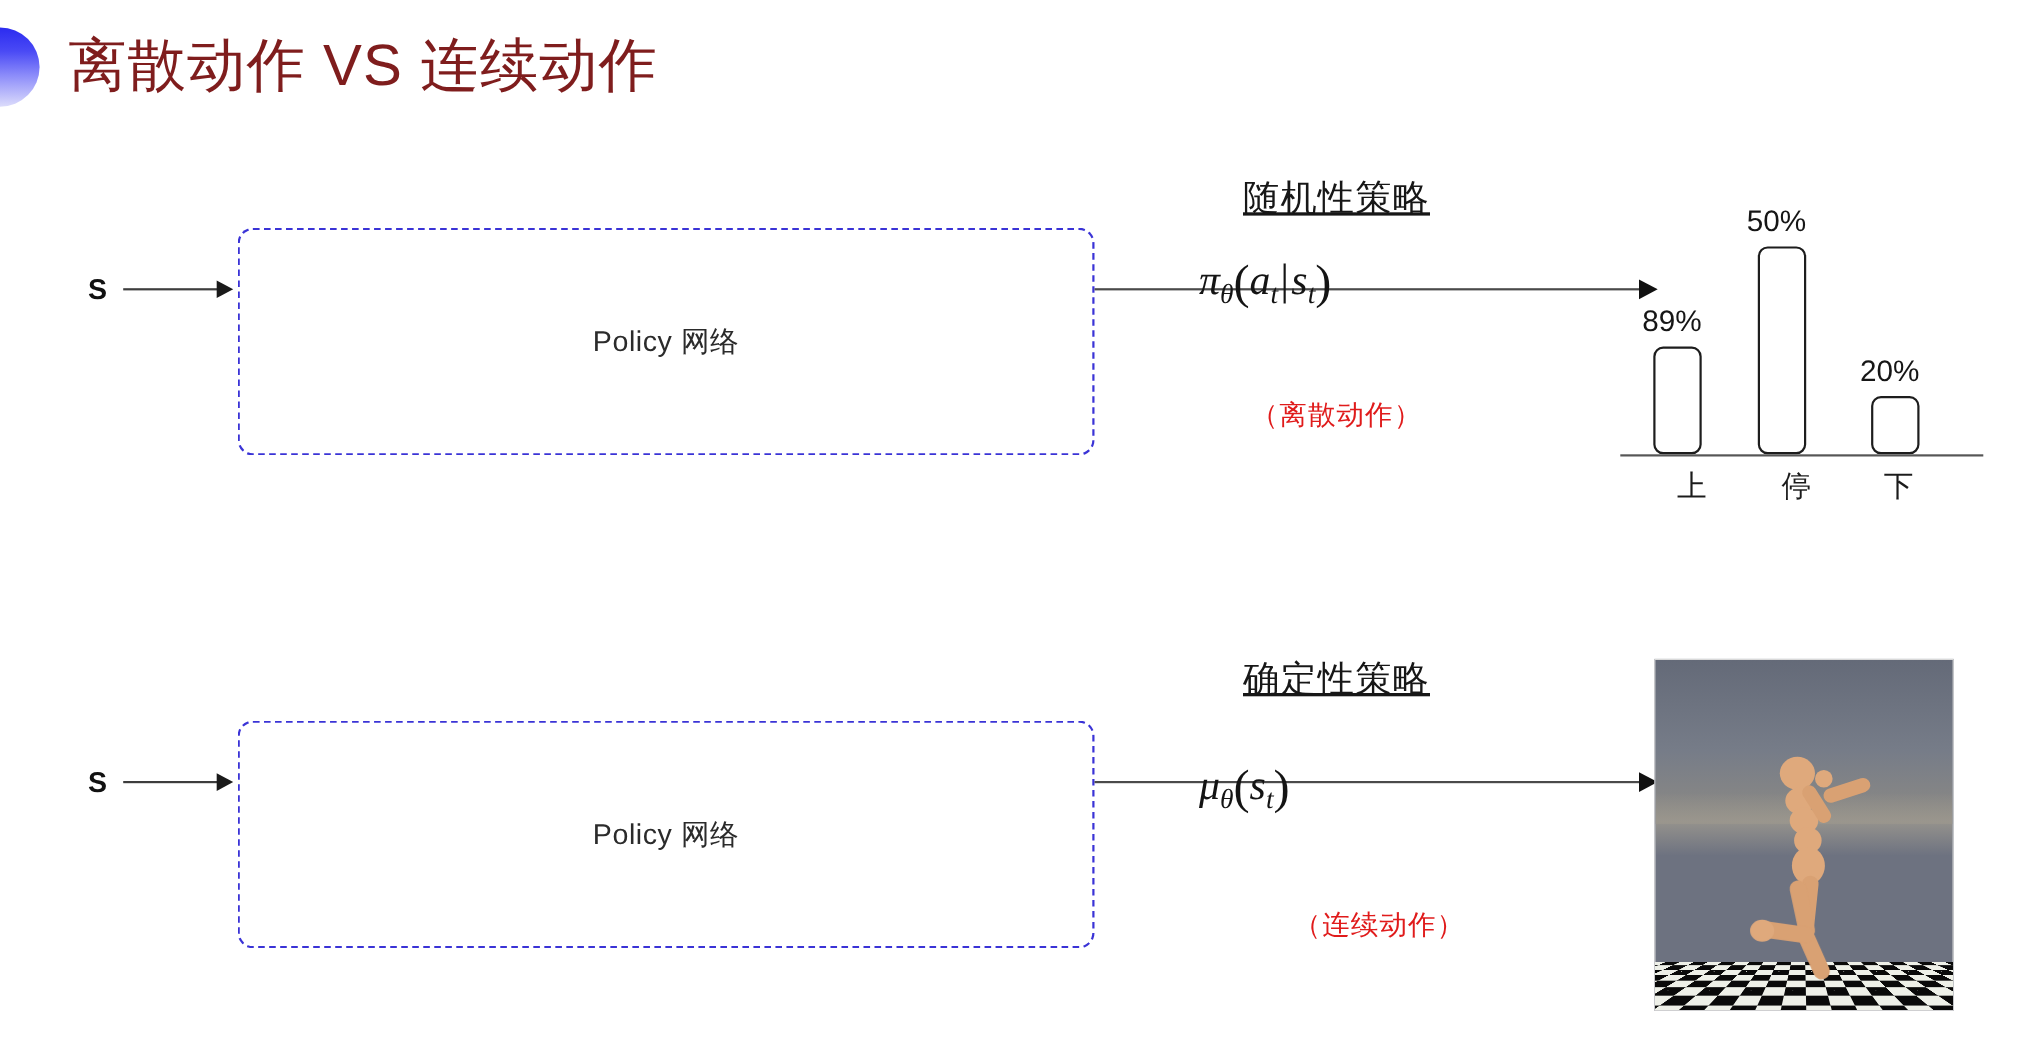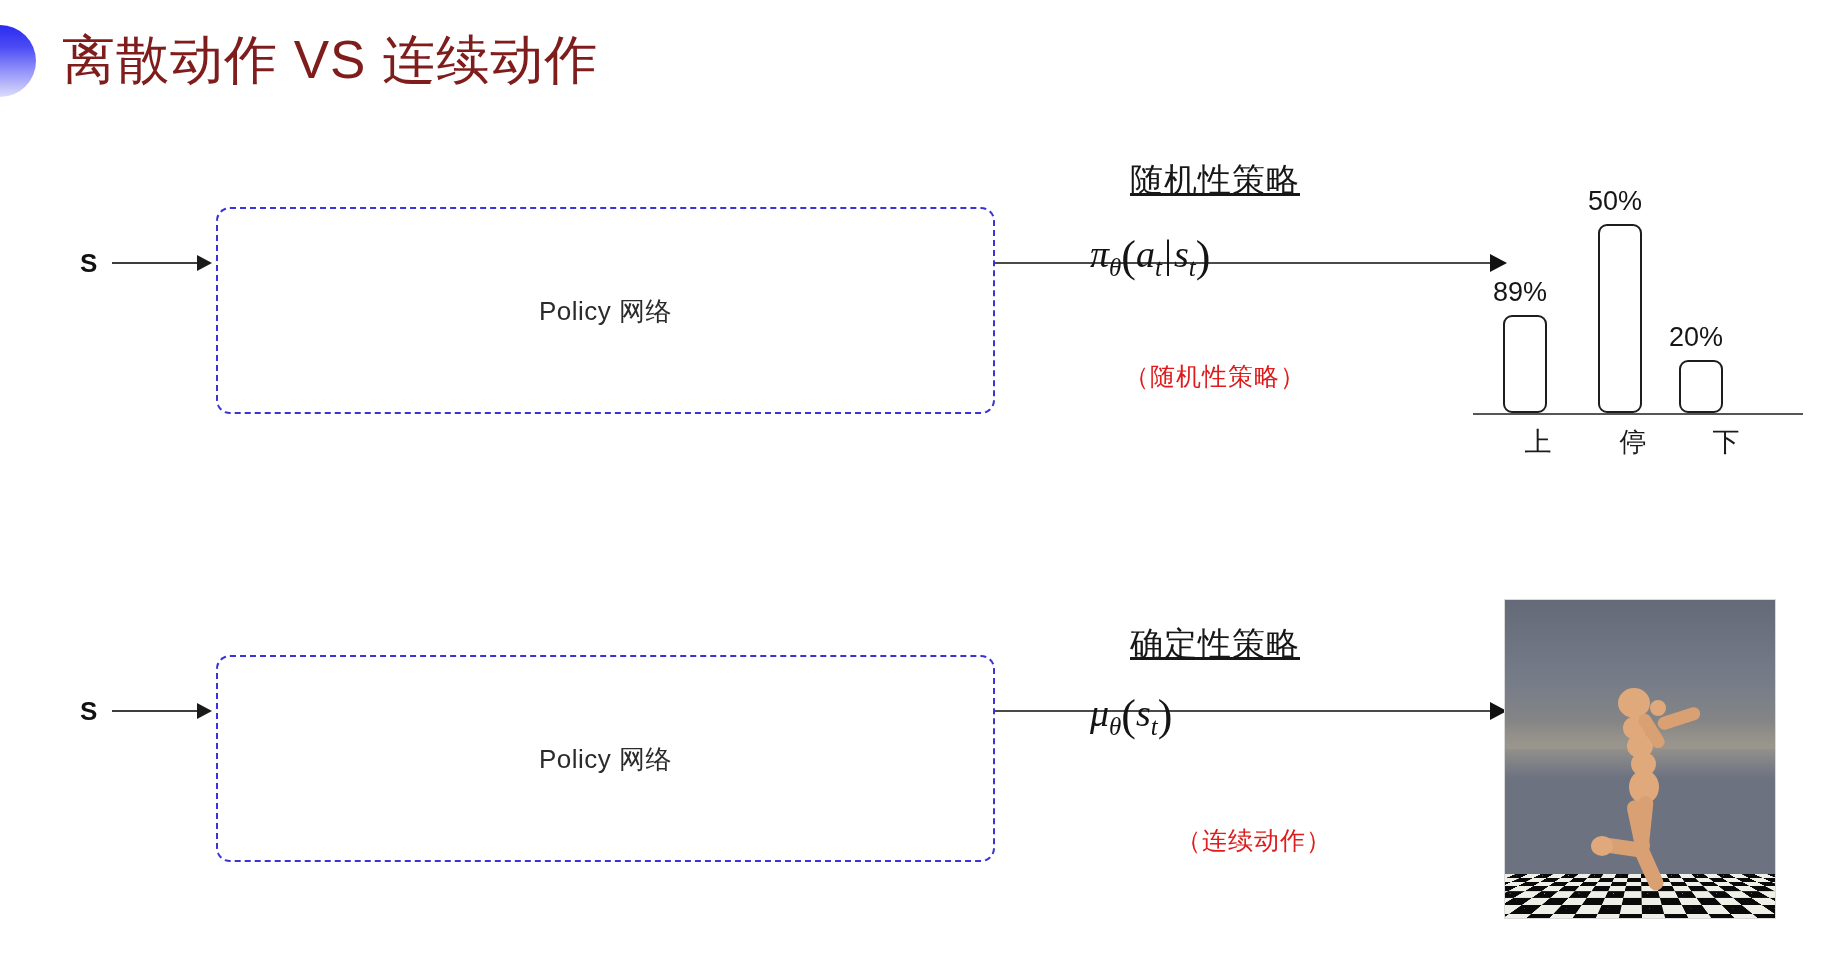--- a/index.html
+++ b/index.html
@@ -151,36 +151,36 @@
       <div class="shaft"></div>
       <div class="head"></div>
     </div>
 
     <div class="ann-title" style="left:1090px;top:158px;width:250px;">随机性策略</div>
 
     <div class="ann-formula" style="left:1090px;top:230px;width:250px;">
       <span>π</span><span class="sub">θ</span><span class="paren">(</span><span>a</span><span class="sub">t</span><span class="bar">|</span><span>s</span><span class="sub">t</span><span class="paren">)</span>
     </div>
 
-    <div class="ann-red" style="left:1090px;top:360px;width:250px;">（随机性策略）</div>
+    <div class="ann-red" style="left:1090px;top:360px;width:250px;">（离散动作）</div>
 
     <div class="chart" style="left:1473px;top:140px;width:330px;height:275px;">
 
       <div class="plot">
         <div class="bar-wrap" style="left: 30px; width: 44px; height: 50%;">
           <div class="bar-val">89%</div>
           <div class="bar-rect" style="height:100%;"></div>
         </div>
 
         <div class="bar-wrap" style="left: 125px; width: 44px; height: 83.3333%;">
           <div class="bar-val">50%</div>
           <div class="bar-rect" style="height:100%;"></div>
         </div>
 
-        <div class="bar-wrap" style="left: 206px; width: 44px; height: 33.3333%;">
+        <div class="bar-wrap" style="left: 228px; width: 44px; height: 33.3333%;">
           <div class="bar-val">20%</div>
           <div class="bar-rect" style="height:100%;"></div>
         </div>
       </div>
 
       <div class="axis"></div>
     </div>
 
     <div class="cat-label" style="left:1483px;top:424px;width:110px;">上</div>
     <div class="cat-label" style="left:1578px;top:424px;width:110px;">停</div>
@@ -198,21 +198,21 @@
 
     <div class="policy-box" style="left:216px;top:655px;width:775px;height:203px;">
       <div class="policy-label">Policy 网络</div>
     </div>
 
     <div class="out-arrow" style="left:995px;top:700px;width:512px;">
       <div class="shaft"></div>
       <div class="head"></div>
     </div>
 
-    <div class="ann-title" style="left:1090px;top:622px;width:250px;">确定性策略</div>
+    <div class="ann-title" style="left:1090px;top:595px;width:250px;">确定性策略</div>
 
     <div class="ann-formula" style="left:1090px;top:690px;width:250px;">
       <span>μ</span><span class="sub">θ</span><span class="paren">(</span><span>s</span><span class="sub">t</span><span class="paren">)</span>
     </div>
 
     <div class="ann-red" style="left:1129px;top:824px;width:250px;">（连续动作）</div>
 
     <div class="sim" style="left:1504px;top:599px;width:270px;height:318px;">
       <div class="sky"></div>
       <div class="floor"></div>

